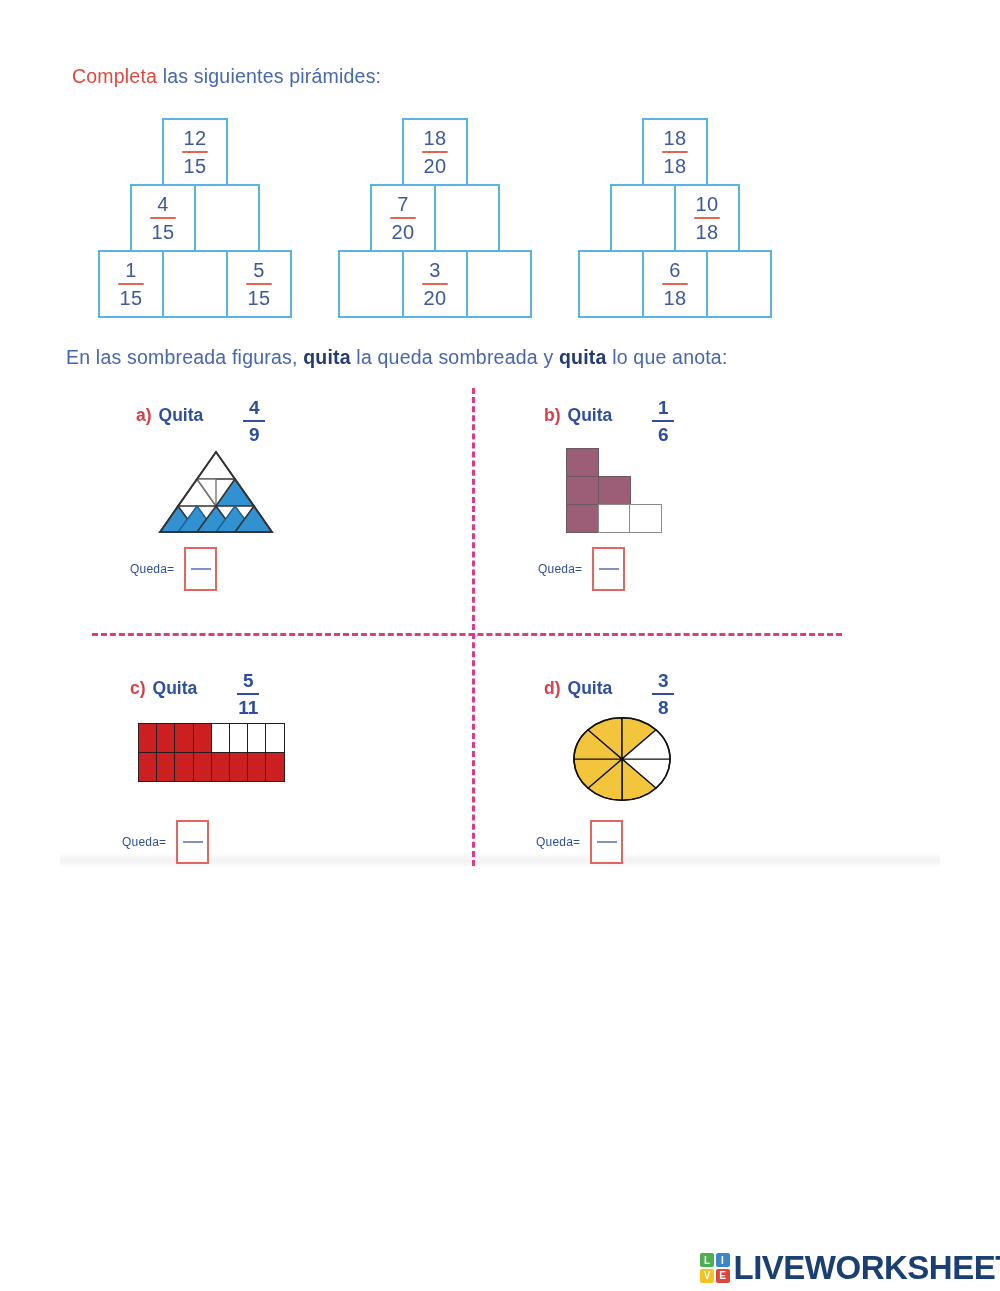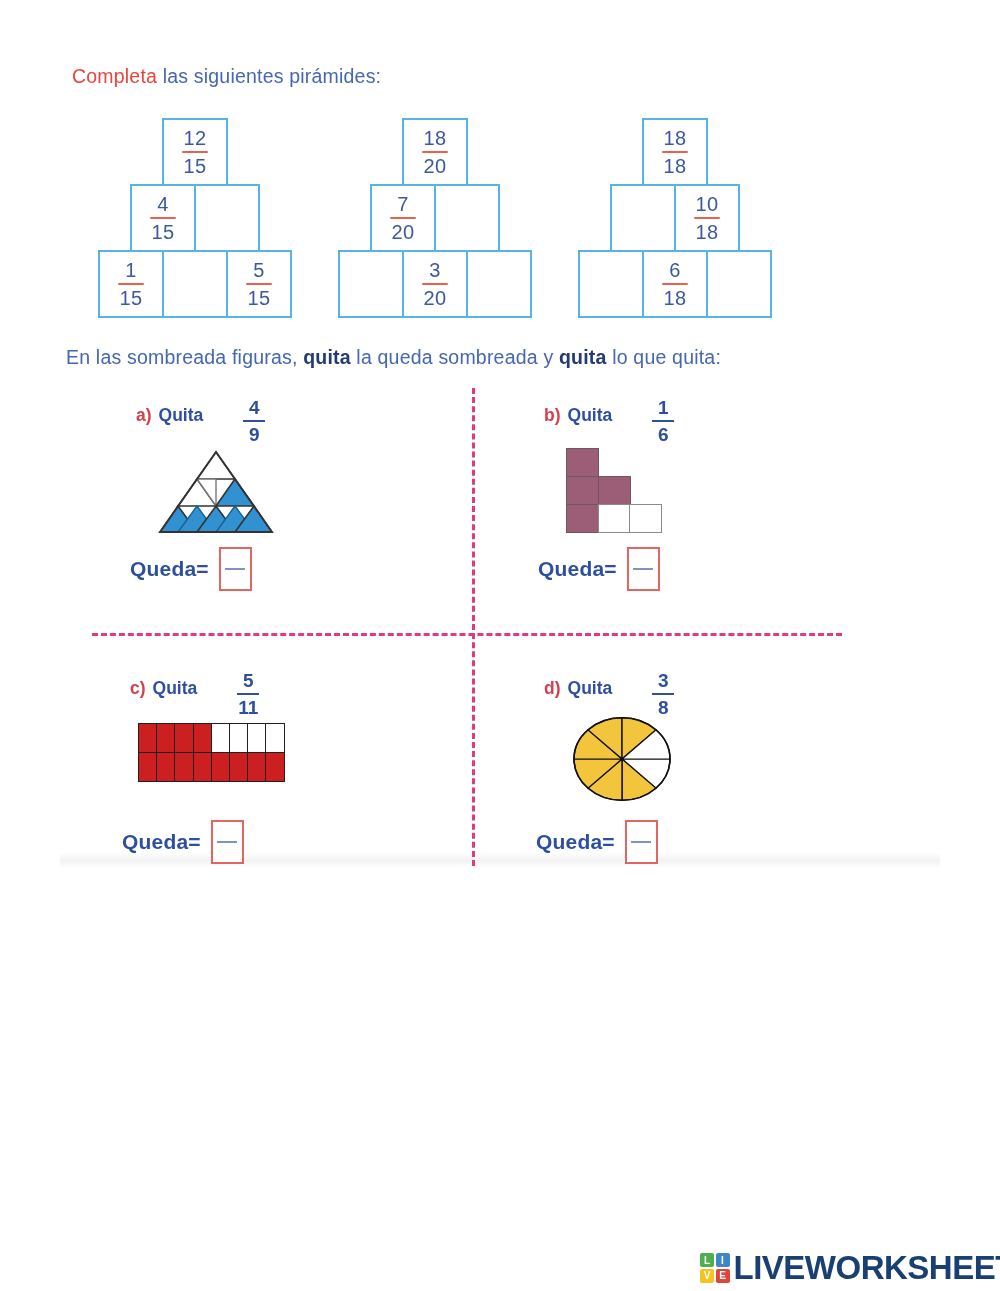--- a/index.html
+++ b/index.html
@@ -157,23 +157,23 @@
     background: #2e4f9e;
     margin: 3px 0;
   }
 
   .ex-answer {
     position: absolute;
     display: flex;
     align-items: center;
   }
   .queda-label {
-    font-size: 21px;
+    font-size: 12px;
     color: #2e4f9e;
-    font-weight: bold;
+    font-weight: normal;
     letter-spacing: 0.2px;
   }
   .answer-box {
     width: 33px;
     height: 44px;
     border: 2px solid #e2655f;
     box-sizing: border-box;
     background: #ffffff;
     margin-left: 10px;
     display: flex;
@@ -406,21 +406,21 @@
           <span class="frac empty">
             <span class="num"></span>
             <span class="bar"></span>
             <span class="den"></span>
           </span>
         </div>
       </div>
     </div>
 
   <div class="instr instr-2">
-    <span class="t-blue">En las sombreada figuras, </span><span class="t-bold">quita</span><span class="t-blue"> la queda sombreada y </span><span class="t-bold">quita</span><span class="t-blue"> lo que quita:</span>
+    <span class="t-blue">En las sombreada figuras, </span><span class="t-bold">quita</span><span class="t-blue"> la queda sombreada y </span><span class="t-bold">quita</span><span class="t-blue"> lo que anota:</span>
   </div>
 
   <div class="dash-h"></div>
   <div class="dash-v"></div>
 
   <div class="ex" id="ex-a" style="left:136px; top:402px; width:300px; height:200px;">
     <div class="ex-head">
       <span class="ex-letter">a)</span>
       <span class="ex-quita">Quita</span>
       <span class="ex-frac">

